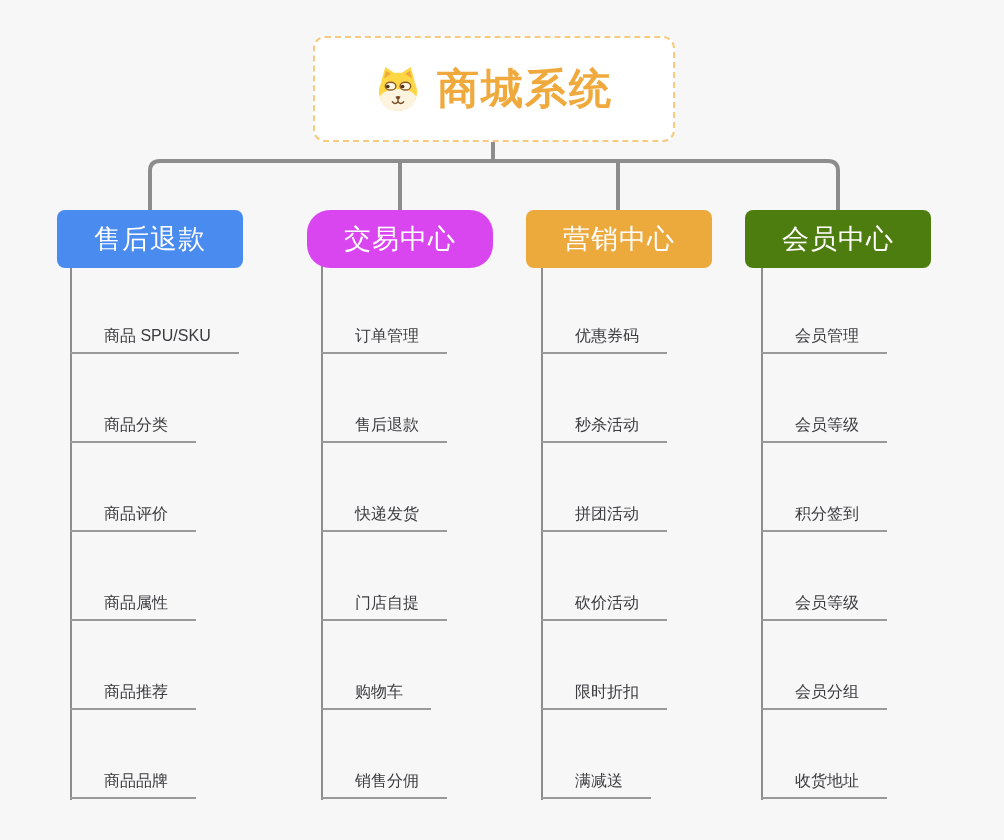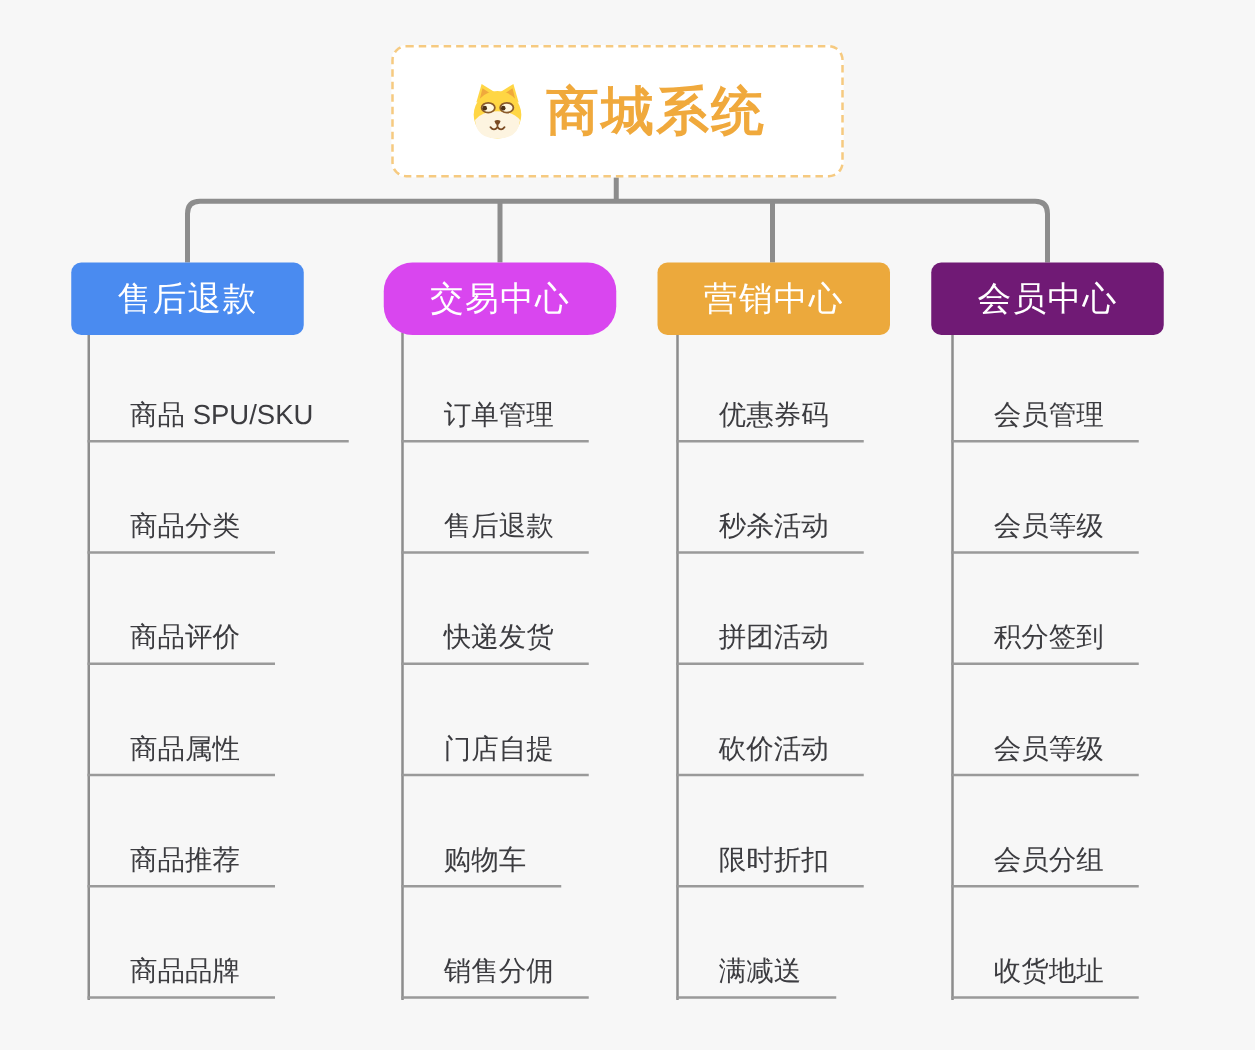--- a/index.html
+++ b/index.html
@@ -50,21 +50,21 @@
   .bh1{left:307px;}
   .bh2{left:526px;}
   .bh3{left:745px;}
 
   
   .item{
     position:absolute;height:40px;box-sizing:border-box;
     display:flex;align-items:flex-end;
     padding:0 28px 5px 34px;
     border-bottom:2px solid var(--item-underline-color);
-    font-size:22px;color:var(--item-text-color);
+    font-size:16px;color:var(--item-text-color);
     white-space:nowrap;
   }
   .col0{left:70px;}
   .col1{left:321px;}
   .col2{left:541px;text-align:center;}
   .col3{left:761px;}
   .row0{top:314px;}
   .row1{top:403px;}
   .row2{top:492px;}
   .row3{top:581px;}
@@ -111,21 +111,21 @@
       <path d="M28.5 45 Q32 43 35.5 45 Q34 49.5 32 49.5 Q30 49.5 28.5 45 Z" fill="#7a4a22"></path>
 
       <path d="M32 49.5 V52 M24 52 Q28 57 32 52 Q36 57 40 52" fill="none" stroke="#7a4a22" stroke-width="2" stroke-linecap="round"></path>
     </svg>
     <span class="root-label">商城系统</span>
   </div>
 
   <div class="branch-header bh0" style="background: rgb(74, 139, 240);">售后退款</div>
   <div class="branch-header bh1" style="background: #d946ef; border-radius: 23px;">交易中心</div>
   <div class="branch-header bh2" style="background: rgb(236, 169, 60);">营销中心</div>
-  <div class="branch-header bh3" style="background: #701a75;">会员中心</div>
+  <div class="branch-header bh3" style="background: #4d7c0f;">会员中心</div>
 
   <div class="item col0 row0">商品 SPU/SKU</div>
   <div class="item col0 row1">商品分类</div>
   <div class="item col0 row2">商品评价</div>
   <div class="item col0 row3">商品属性</div>
   <div class="item col0 row4">商品推荐</div>
   <div class="item col0 row5">商品品牌</div>
 
   <div class="item col1 row0">订单管理</div>
   <div class="item col1 row1">售后退款</div>

